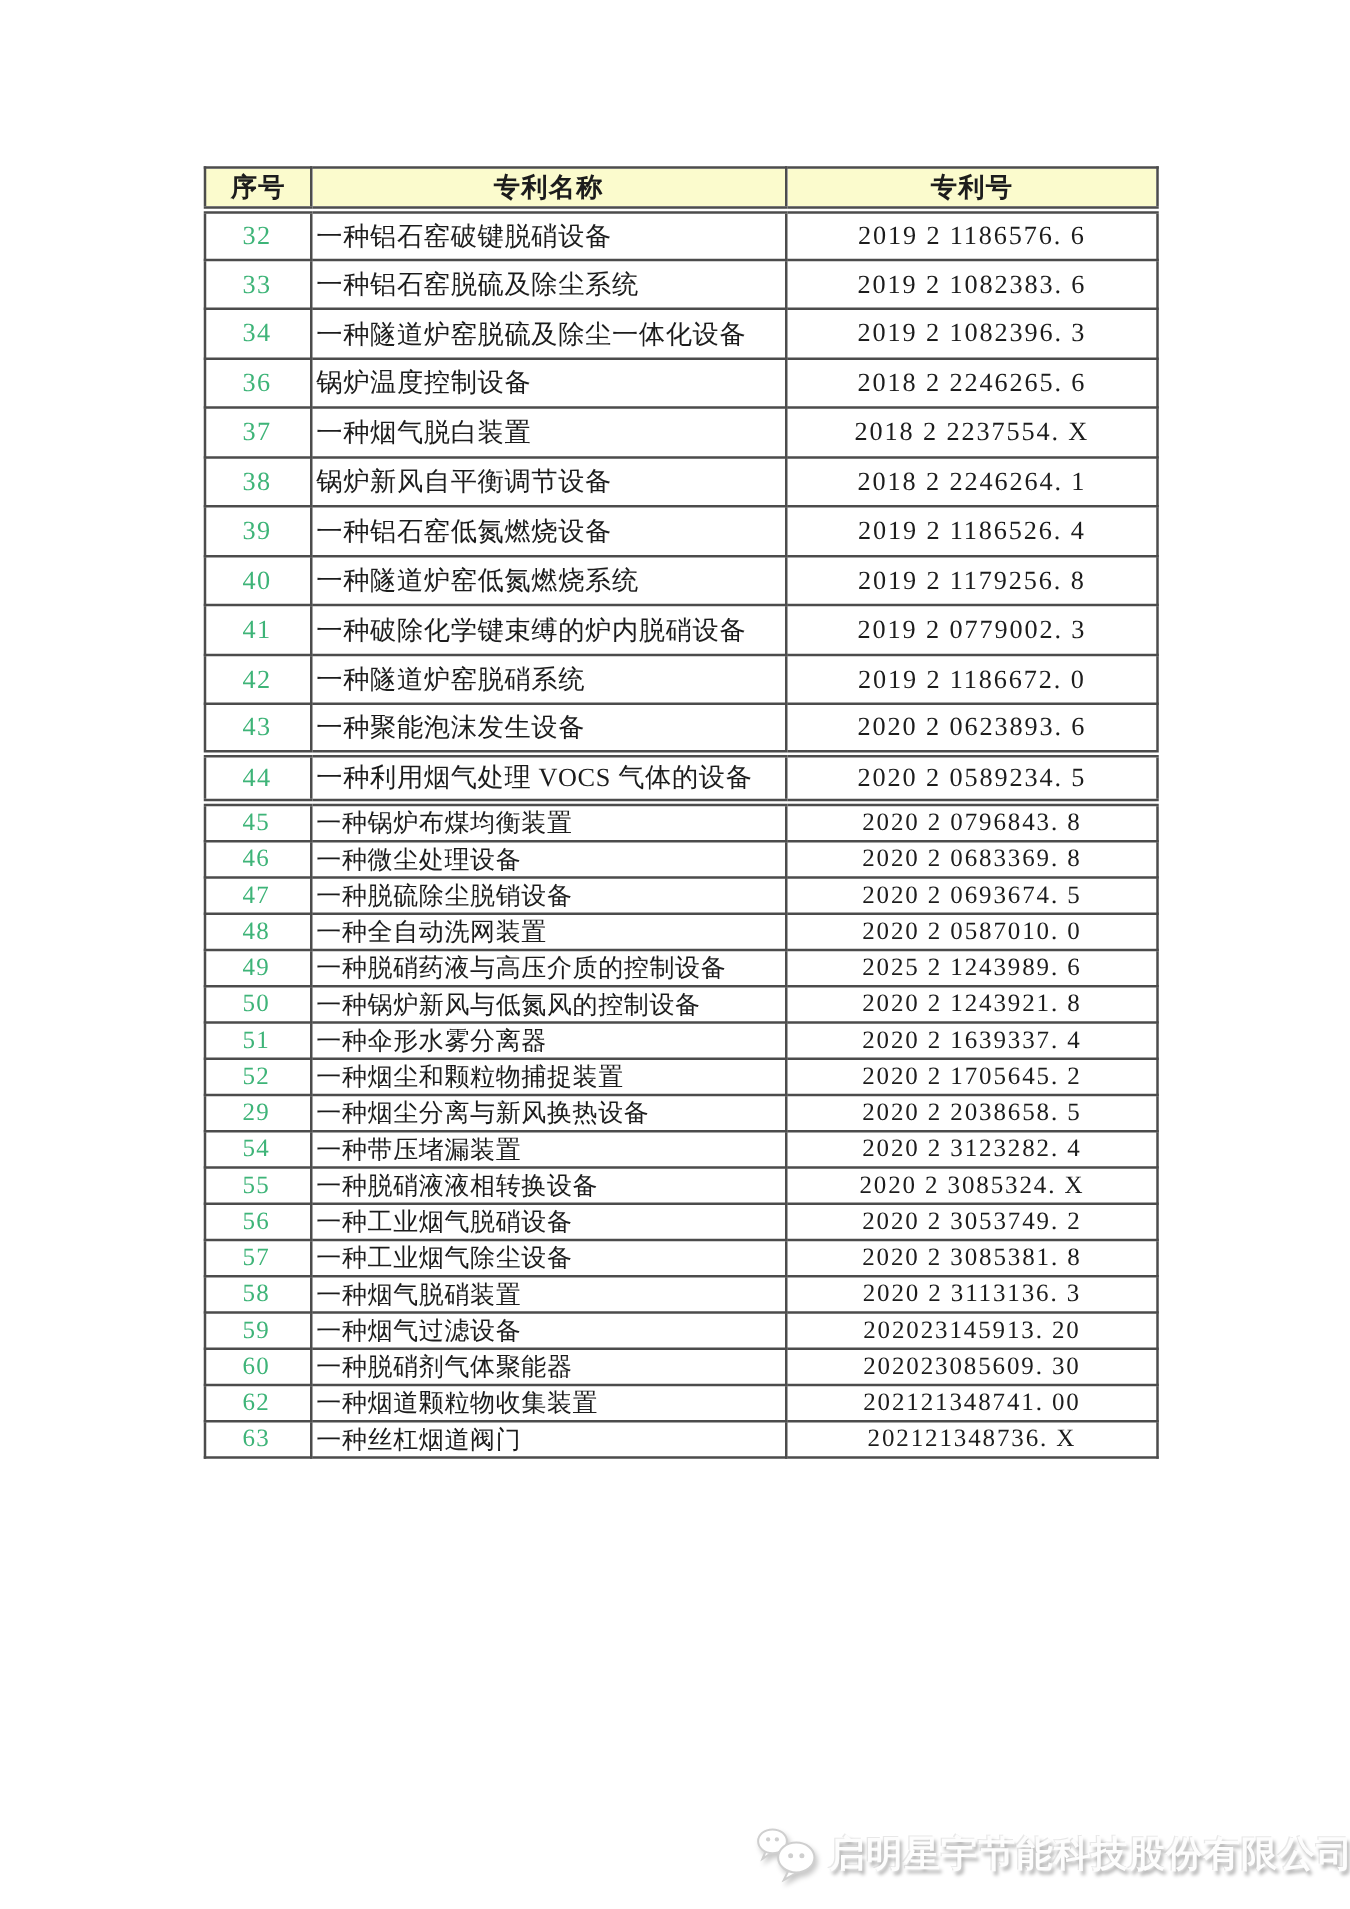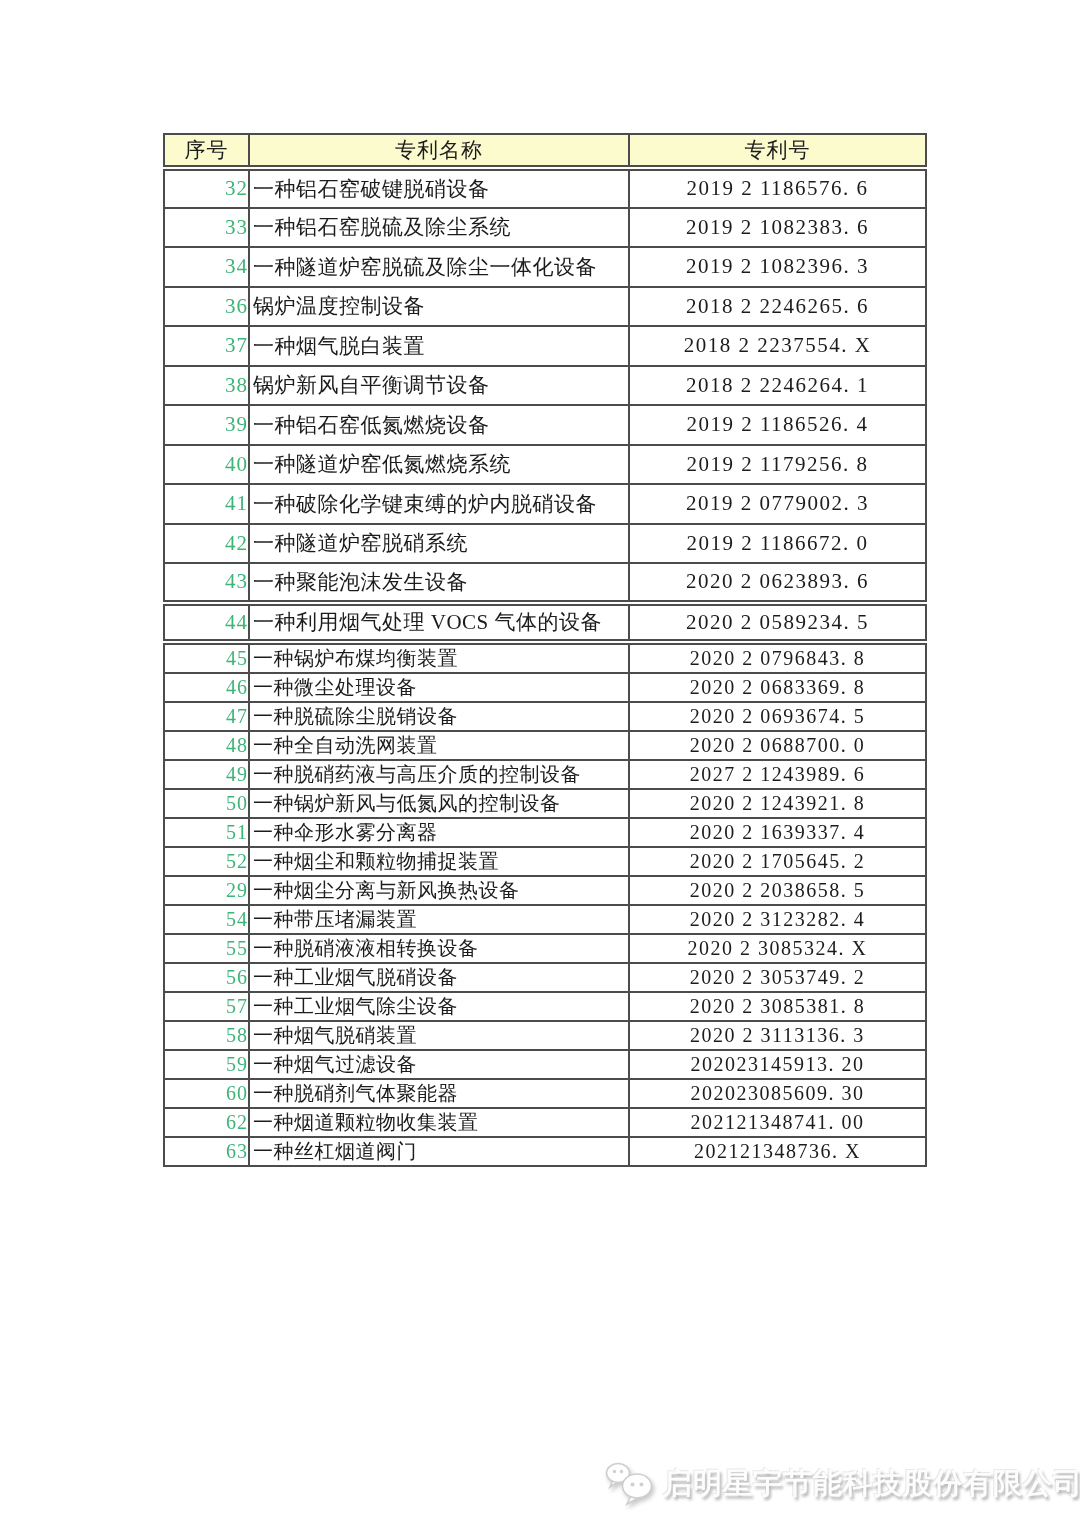--- a/index.html
+++ b/index.html
@@ -32,29 +32,29 @@
   th, td {
     border: 2px solid #4c4c4c;
     vertical-align: middle;
     white-space: nowrap;
     overflow: hidden;
   }
   th {
     background: #fbfbcd;
     height: 34px;
     font-size: 21px;
-    font-weight: normal;
+    font-weight: bold;
     text-align: center;
     letter-spacing: 1px;
     border-bottom: 6px double #4c4c4c;
   }
   tr.tall td  { height: 39.5px; font-size: 21px; }
   tr.short td { height: 26.6px; font-size: 20px; }
 
-  td.serial { color: #3eb478; text-align: right; letter-spacing: 1px; padding-left: 29px; }
+  td.serial { color: #3eb478; text-align: left; letter-spacing: 1px; padding-left: 29px; }
   td.name   { text-align: left; padding-left: 3px; letter-spacing: 0.5px; }
   td.number { text-align: center; letter-spacing: 1.5px; }
 
   
   tbody tr:nth-child(11) td,
   tbody tr:nth-child(12) td { border-bottom: 6px double #4c4c4c; margin-top: 32px; }
 
   
   .watermark {
     position: absolute;
@@ -180,27 +180,27 @@
 
   <tr class="short">
     <td class="serial">47</td>
     <td class="name">一种脱硫除尘脱销设备</td>
     <td class="number">2020 2 0693674. 5</td>
   </tr>
 
   <tr class="short">
     <td class="serial">48</td>
     <td class="name">一种全自动洗网装置</td>
-    <td class="number">2020 2 0688700. 0</td>
+    <td class="number">2020 2 0587010. 0</td>
   </tr>
 
   <tr class="short">
     <td class="serial">49</td>
     <td class="name">一种脱硝药液与高压介质的控制设备</td>
-    <td class="number">2027 2 1243989. 6</td>
+    <td class="number">2025 2 1243989. 6</td>
   </tr>
 
   <tr class="short">
     <td class="serial">50</td>
     <td class="name">一种锅炉新风与低氮风的控制设备</td>
     <td class="number">2020 2 1243921. 8</td>
   </tr>
 
   <tr class="short">
     <td class="serial">51</td>

